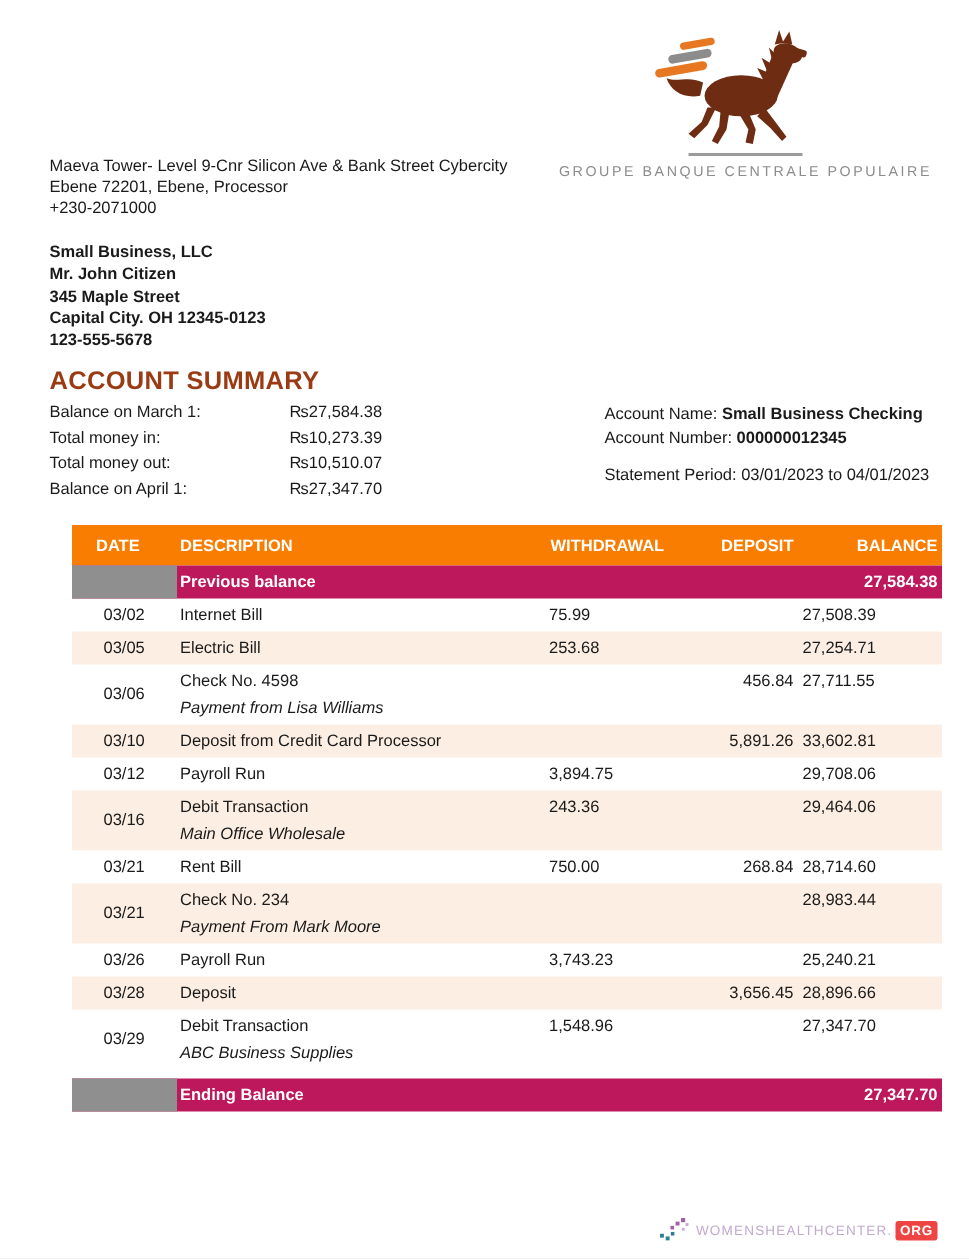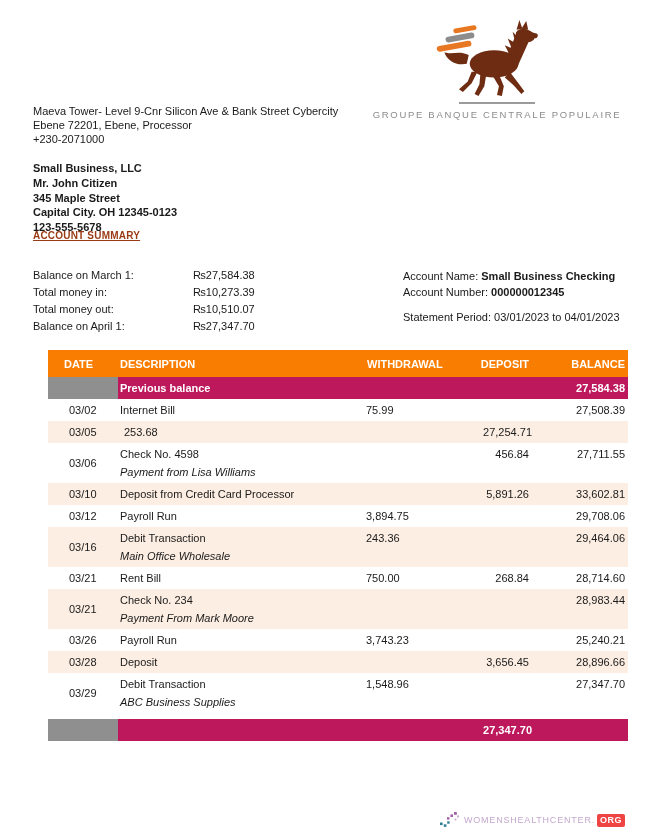--- a/index.html
+++ b/index.html
@@ -11,21 +11,21 @@
   .horse-svg{display:block;margin:0 auto;}
   .bank-name{font-size:20px;font-weight:700;color:#E87722;letter-spacing:0.3px;white-space:nowrap;}
   .logo-divider{width:76px;height:2px;background:#9B9B9B;margin:6px auto 5px auto;}
   .bank-sub{font-size:9.5px;color:#8C8C8C;letter-spacing:1.7px;white-space:nowrap;}
 
   
   .addr{position:absolute;left:33px;top:104px;font-size:11px;line-height:14px;}
   .recipient{position:absolute;left:33px;top:161px;font-size:11px;line-height:14.8px;font-weight:700;}
 
   
-  .summary-title{position:absolute;left:33px;top:230px;font-size:10px;font-weight:700;color:#9A3B14;letter-spacing:0.2px;text-decoration:underline;}
+  .summary-title{position:absolute;left:33px;top:244px;font-size:17px;font-weight:700;color:#9A3B14;letter-spacing:0.2px;}
   .summary{position:absolute;left:33px;top:267px;font-size:11px;}
   .summary-row{height:17px;line-height:17px;}
   .summary-row .lbl{display:inline-block;width:160px;}
   .acct-block{position:absolute;left:403px;top:269px;font-size:11px;line-height:15.5px;}
   .acct-block b{font-weight:700;}
   .period-line{margin-top:10px;}
 
   
   .stable{position:absolute;left:48px;top:350px;width:580px;font-size:11px;}
   .grid{display:grid;grid-template-columns:70px 242px 90px 85px 93px;}
@@ -45,21 +45,21 @@
   .trow{align-items:start;}
   .tbody .trow:nth-child(even){background:#FCEEE3;}
   .c{padding-top:4px;padding-bottom:4px;}
   .c.date{padding-left:21px;align-self:center;padding-top:0;padding-bottom:0;}
   .c.desc{padding-left:2px;padding-right:6px;}
   .desc-title{line-height:14px;}
   .desc-note{line-height:14px;font-style:italic;margin-top:4px;}
   .desc-note:empty{display:none;}
   .c.wd{padding-left:6px;line-height:14px;}
   .c.dep{text-align:right;padding-right:6px;line-height:14px;}
-  .c.bal{text-align:right;padding-right:3px;line-height:14px;}
+  .c.bal{padding-right:3px;line-height:14px;}
 
   
   .footer-mark{position:absolute;right:21px;top:810px;display:flex;align-items:center;}
   .wm-text{font-size:9px;color:#C3A9CE;letter-spacing:0.8px;}
   .wm-badge{background:#ef4444;color:#ffffff;font-size:9px;font-weight:700;
             padding:1.5px 3px;border-radius:2px;margin-left:2px;letter-spacing:0.5px;}
 </style>
 </head>
 <body>
 
@@ -160,20 +160,24 @@
           <div class="desc-title">Internet Bill</div>
 
         </div>
         <div class="c wd">75.99</div>
         <div class="c dep"></div>
         <div class="c bal">27,508.39</div>
       </div>
 
       <div class="grid trow">
         <div class="c date">03/05</div>
+        <div class="c desc">
+          <div class="desc-title">Electric Bill</div>
+
+        </div>
         <div class="c wd">253.68</div>
         <div class="c dep"></div>
         <div class="c bal">27,254.71</div>
       </div>
 
       <div class="grid trow">
         <div class="c date">03/06</div>
         <div class="c desc">
           <div class="desc-title">Check No. 4598</div>
           <div class="desc-note">Payment from Lisa Williams</div>
@@ -270,20 +274,21 @@
         <div class="c dep"></div>
         <div class="c bal">27,347.70</div>
       </div>
 
     </div>
 
     <div class="band-gap"></div>
 
     <div class="grid band">
       <div class="b-date"></div>
+      <div class="b-desc">Ending Balance</div>
       <div></div>
       <div></div>
       <div class="b-bal">27,347.70</div>
     </div>
 
   </div>
 
   <div class="footer-mark">
     <svg width="22" height="20" viewBox="0 0 22 20" style="margin-right:3px;">
       <rect x="1" y="12.5" width="2.6" height="2.6" fill="#2F7E92"></rect>

